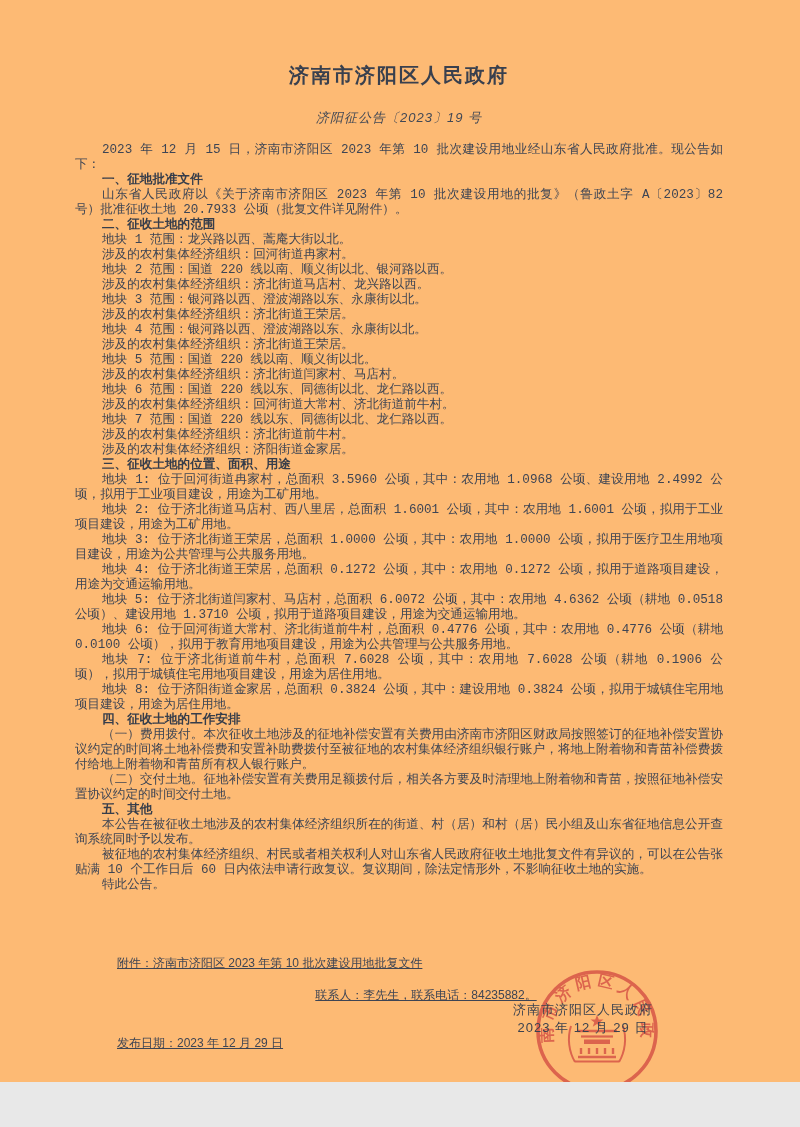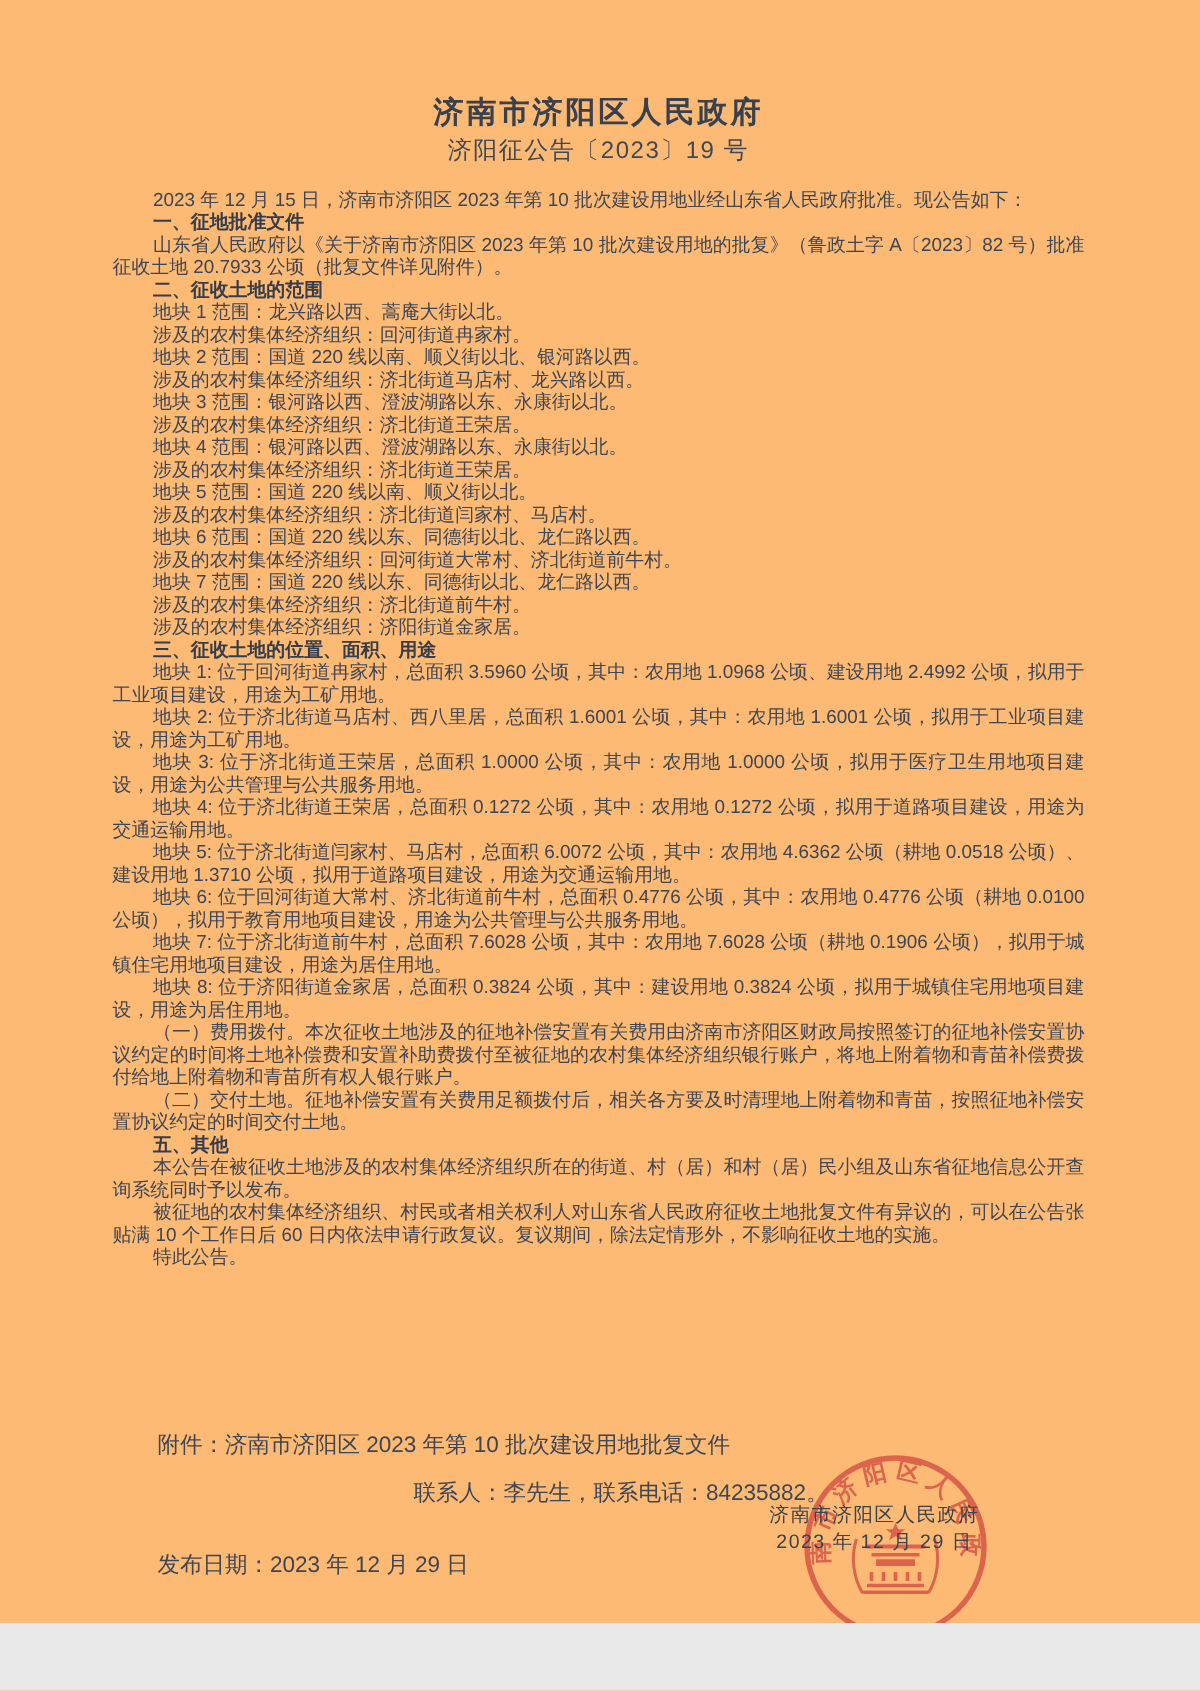--- a/index.html
+++ b/index.html
@@ -21,47 +21,49 @@
     margin:0;
     text-align:center;
     font-size:20px;
     line-height:27px;
     font-weight:bold;
     letter-spacing:2px;
     color:#39404e;
   }
   .doc-title.second { margin-top:8px; }
   .doc-number {
-    margin-top:3px;
+    margin-top:20px;
     text-align:center;
-    font-size:16px;
+    font-size:13px;
     line-height:17px;
     letter-spacing:1px;
     color:#414855;
+    font-style:italic;
   }
   .body-text {
     margin-top:17px;
     font-size:12.6px;
     line-height:15px;
     text-align:justify;
     color:#3e4554;
   }
   .body-text .para,
   .body-text .line,
-  .body-text .heading { text-indent:27px; margin:0; }
+  .body-text .heading { text-indent:27px; margin:0;font-family:Liberation Mono, monospace; }
   .body-text .heading { font-weight:bold; color:#363d4a; }
   .tail-line {
     position:absolute;
-    left:75px;
+    left:87px;
     width:648px;
-    font-size:15px;
+    font-size:12px;
     line-height:15px;
     padding-left:30px;
     box-sizing:border-box;
     color:#3e4554;
+    text-decoration:underline;
   }
   .attachment { top:956px; }
   .contact    { top:988px;text-align:center; }
   .publish    { top:1036px; }
   .signature-block {
     position:absolute;
     left:498px; top:1001px;
     width:170px;
     text-align:center;
     font-size:13px;
@@ -116,20 +118,21 @@
         <p class="line">涉及的农村集体经济组织：济阳街道金家居。</p>
         <p class="heading">三、征收土地的位置、面积、用途</p>
         <p class="para">地块 1: 位于回河街道冉家村，总面积 3.5960 公顷，其中：农用地 1.0968 公顷、建设用地 2.4992 公顷，拟用于工业项目建设，用途为工矿用地。</p>
         <p class="para">地块 2: 位于济北街道马店村、西八里居，总面积 1.6001 公顷，其中：农用地 1.6001 公顷，拟用于工业项目建设，用途为工矿用地。</p>
         <p class="para">地块 3: 位于济北街道王荣居，总面积 1.0000 公顷，其中：农用地 1.0000 公顷，拟用于医疗卫生用地项目建设，用途为公共管理与公共服务用地。</p>
         <p class="para">地块 4: 位于济北街道王荣居，总面积 0.1272 公顷，其中：农用地 0.1272 公顷，拟用于道路项目建设，用途为交通运输用地。</p>
         <p class="para">地块 5: 位于济北街道闫家村、马店村，总面积 6.0072 公顷，其中：农用地 4.6362 公顷（耕地 0.0518 公顷）、建设用地 1.3710 公顷，拟用于道路项目建设，用途为交通运输用地。</p>
         <p class="para">地块 6: 位于回河街道大常村、济北街道前牛村，总面积 0.4776 公顷，其中：农用地 0.4776 公顷（耕地 0.0100 公顷），拟用于教育用地项目建设，用途为公共管理与公共服务用地。</p>
         <p class="para">地块 7: 位于济北街道前牛村，总面积 7.6028 公顷，其中：农用地 7.6028 公顷（耕地 0.1906 公顷），拟用于城镇住宅用地项目建设，用途为居住用地。</p>
         <p class="para">地块 8: 位于济阳街道金家居，总面积 0.3824 公顷，其中：建设用地 0.3824 公顷，拟用于城镇住宅用地项目建设，用途为居住用地。</p>
+        <p class="heading">四、征收土地的工作安排</p>
         <p class="para">（一）费用拨付。本次征收土地涉及的征地补偿安置有关费用由济南市济阳区财政局按照签订的征地补偿安置协议约定的时间将土地补偿费和安置补助费拨付至被征地的农村集体经济组织银行账户，将地上附着物和青苗补偿费拨付给地上附着物和青苗所有权人银行账户。</p>
         <p class="para">（二）交付土地。征地补偿安置有关费用足额拨付后，相关各方要及时清理地上附着物和青苗，按照征地补偿安置协议约定的时间交付土地。</p>
         <p class="heading">五、其他</p>
         <p class="para">本公告在被征收土地涉及的农村集体经济组织所在的街道、村（居）和村（居）民小组及山东省征地信息公开查询系统同时予以发布。</p>
         <p class="para">被征地的农村集体经济组织、村民或者相关权利人对山东省人民政府征收土地批复文件有异议的，可以在公告张贴满 10 个工作日后 60 日内依法申请行政复议。复议期间，除法定情形外，不影响征收土地的实施。</p>
         <p class="para">特此公告。</p>
       </div>
   </div>
 
   <div class="tail-line attachment">附件：济南市济阳区 2023 年第 10 批次建设用地批复文件</div>

